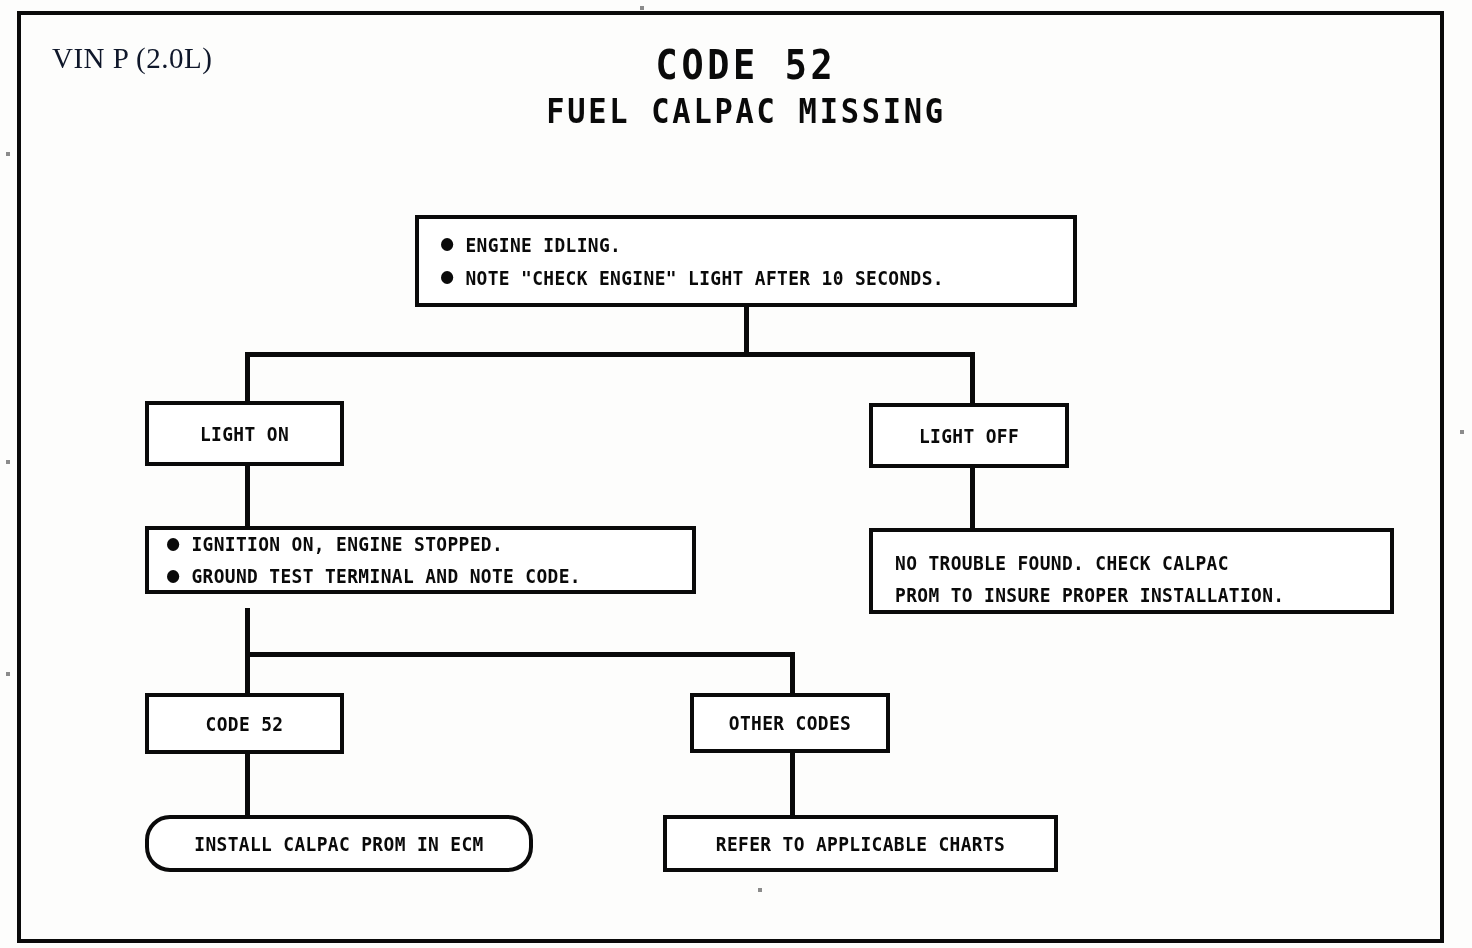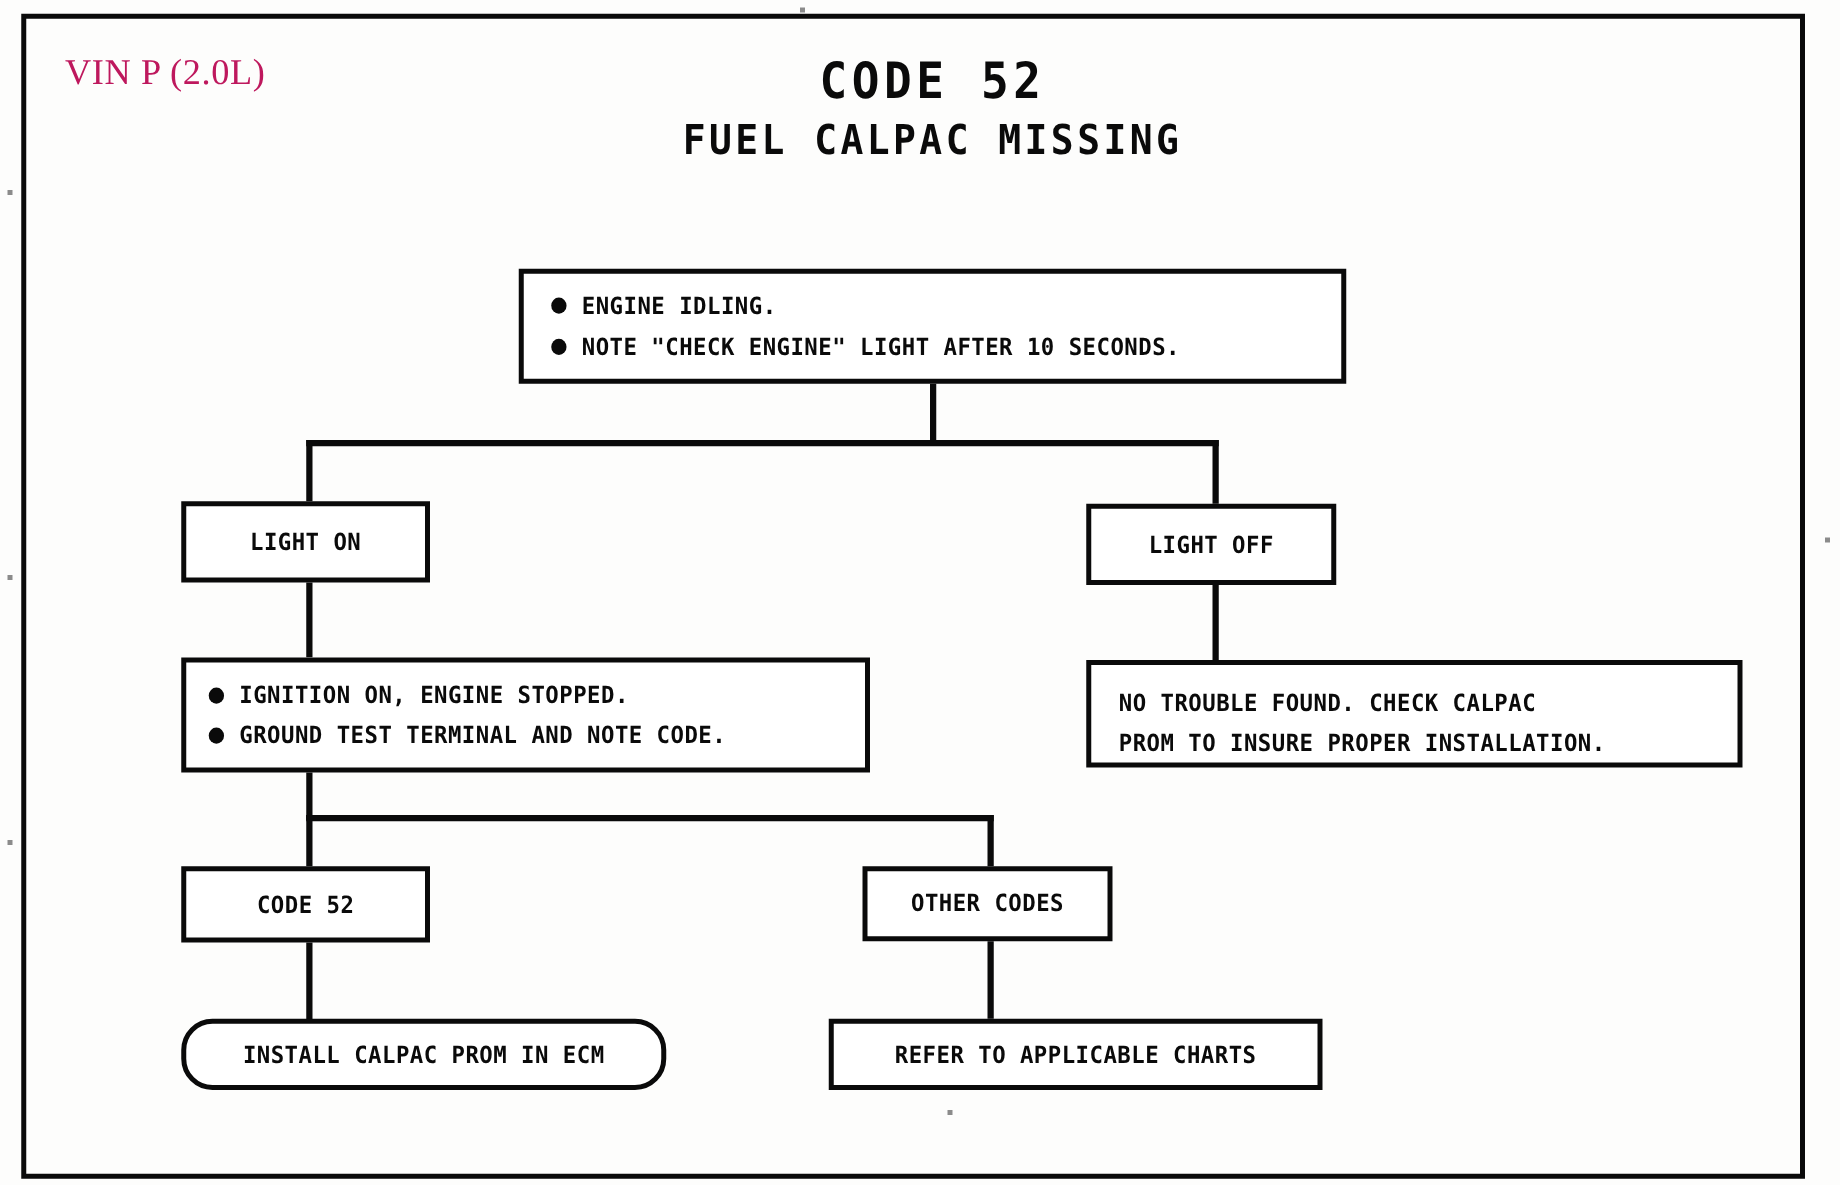--- a/index.html
+++ b/index.html
@@ -28,21 +28,21 @@
     box-sizing: border-box;
   }
 
   
   #vin-label {
     position: absolute;
     left: 52px;
     top: 42px;
     font-family: "Liberation Serif", "DejaVu Serif", serif;
     font-size: 29px;
-    color: #be185d;
+    color: #0f172a;
     letter-spacing: 0.5px;
     white-space: nowrap;
   }
   #title-block {
     position: absolute;
     left: 436px;
     top: 44px;
     width: 620px;
     text-align: center;
   }
@@ -181,21 +181,21 @@
   </div>
 
   <div class="flow-box centered" style="left:869px; top:403px; width:200px; height:65px;">
     <div class="box-line">LIGHT OFF</div>
   </div>
 
   <div class="flow-box centered" style="left:145px; top:401px; width:199px; height:65px;">
     <div class="box-line">LIGHT ON</div>
   </div>
 
-  <div class="flow-box" style="left:145px; top:526px; width:551px; height:92px; padding:8px 0 8px 18px;">
+  <div class="flow-box" style="left:145px; top:526px; width:551px; height:68px; padding:8px 0 8px 18px;">
     <div class="box-line bullet-line">
       <span class="bullet"></span>
       <span>IGNITION ON, ENGINE STOPPED.</span>
     </div>
     <div class="box-line bullet-line" style="margin-top:10px;">
       <span class="bullet"></span>
       <span>GROUND TEST TERMINAL AND NOTE CODE.</span>
     </div>
   </div>
 

